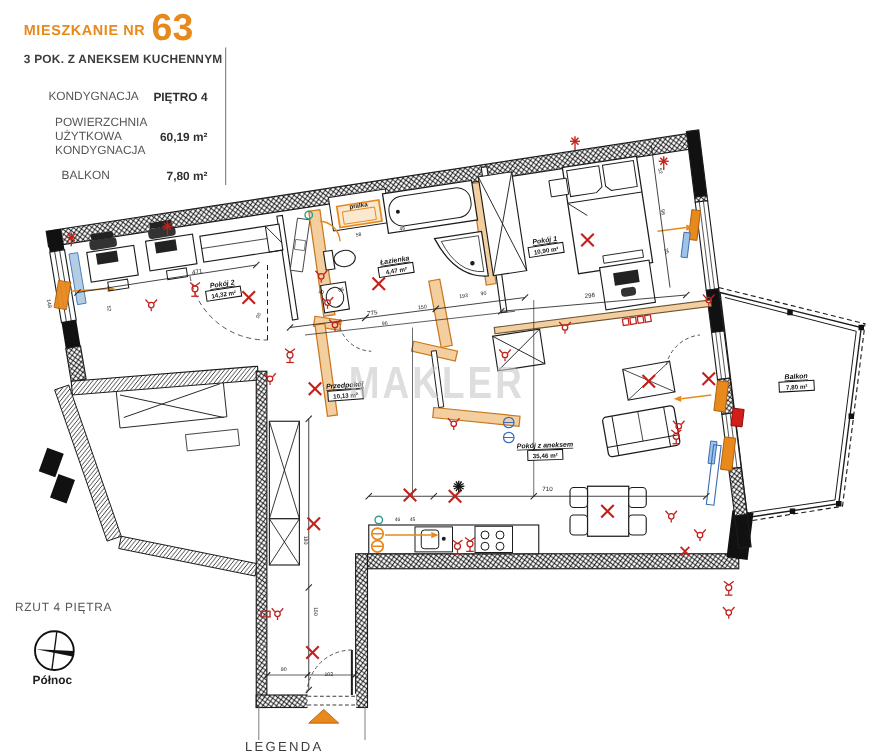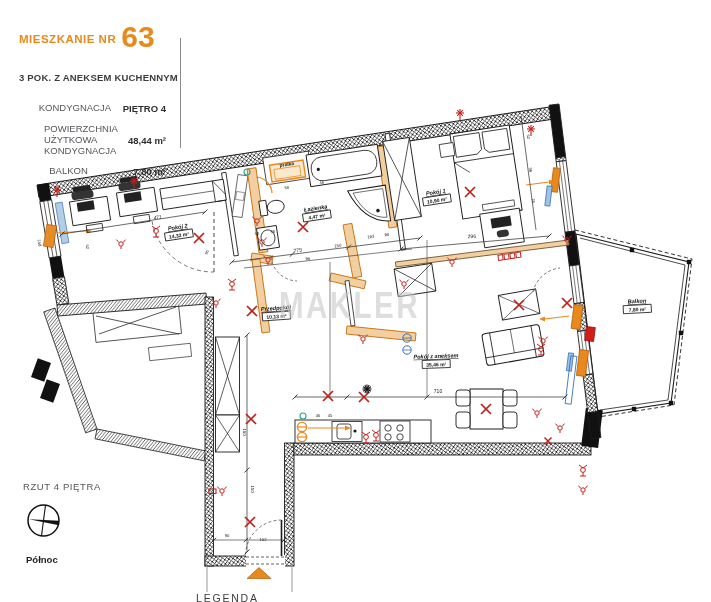--- a/index.html
+++ b/index.html
@@ -1,32 +1,32 @@
 <!DOCTYPE html>
 <html><head>
 <meta charset="utf-8">
 <style>
   html,body { margin:0; padding:0; }
   body {
     width:711px; height:602px; position:relative; overflow:hidden;
     background:#fff; font-family:"Liberation Sans", sans-serif;
   }
   .abs { position:absolute; }
-  #header { left:19px; top:24px; width:330px; color:#4a4a4c; }
+  #header { left:19px; top:10px; width:330px; color:#4a4a4c; }
   #title-line { white-space:nowrap; line-height:26px; }
   #title-prefix { color:#e8891c; font-size:11.5px; font-weight:bold; letter-spacing:0.5px; vertical-align:baseline; }
   #title-number { color:#e8891c; font-size:30px; font-weight:bold; margin-left:5px; vertical-align:-4px; }
-  #subtitle { color:#3c3c3e; font-size:9.5px; font-weight:bold; margin-top:20px; letter-spacing:0.2px; }
+  #subtitle { color:#3c3c3e; font-size:9.5px; font-weight:bold; margin-top:4px; letter-spacing:0.2px; }
   #spec-table { margin-top:20px; width:147px; font-size:9.5px; color:#55555a; }
   .spec-row { display:flex; justify-content:flex-end; margin-bottom:10px; }
   .spec-label { width:84px; line-height:1.14; }
   .spec-value { font-weight:bold; color:#2f2f31; text-align:right; white-space:nowrap; align-self:center; }
   #divider { left:180px; top:38px; width:1px; height:110px; background:#8a8a8e; }
-  #plan-caption { left:23px; top:481px; font-size:9.5px; letter-spacing:0.6px; color:#55555a; }
-  #north-label { left:26px; top:554px; font-size:9.5px; font-weight:bold; color:#1e1e1e; }
+  #plan-caption { left:12px; top:481px; font-size:9.5px; letter-spacing:0.6px; color:#55555a; }
+  #north-label { left:26px; top:539px; font-size:9.5px; font-weight:bold; color:#1e1e1e; }
   #legend-caption { left:196px; top:592px; font-size:10.5px; letter-spacing:1.8px; color:#3c3c3e; }
   #watermark { left:279px; top:285px; font-size:36px; font-weight:bold; letter-spacing:3px;
                color:#c9c9c9; opacity:0.6; z-index:5; transform:scaleX(0.82); transform-origin:left top; }
   svg { position:absolute; left:0; top:0; }
   text { font-family:"Liberation Sans", sans-serif; }
 </style>
 </head>
 <body>
 
 <svg width="711" height="602" viewBox="0 0 711 602">
@@ -550,21 +550,21 @@
     <span id="title-prefix">MIESZKANIE NR</span><span id="title-number">63</span>
   </div>
   <div id="subtitle">3 POK. Z ANEKSEM KUCHENNYM</div>
   <div id="spec-table">
     <div class="spec-row">
       <div class="spec-label">KONDYGNACJA</div>
       <div class="spec-value">PIĘTRO 4</div>
     </div>
     <div class="spec-row">
       <div class="spec-label">POWIERZCHNIA UŻYTKOWA KONDYGNACJA</div>
-      <div class="spec-value">48,44 m²</div>
+      <div class="spec-value">60,19 m²</div>
     </div>
     <div class="spec-row">
       <div class="spec-label">BALKON</div>
       <div class="spec-value">7,80 m²</div>
     </div>
   </div>
 </div>
 <div class="abs" id="divider"></div>
 
 <div class="abs" id="plan-caption">RZUT 4 PIĘTRA</div>

